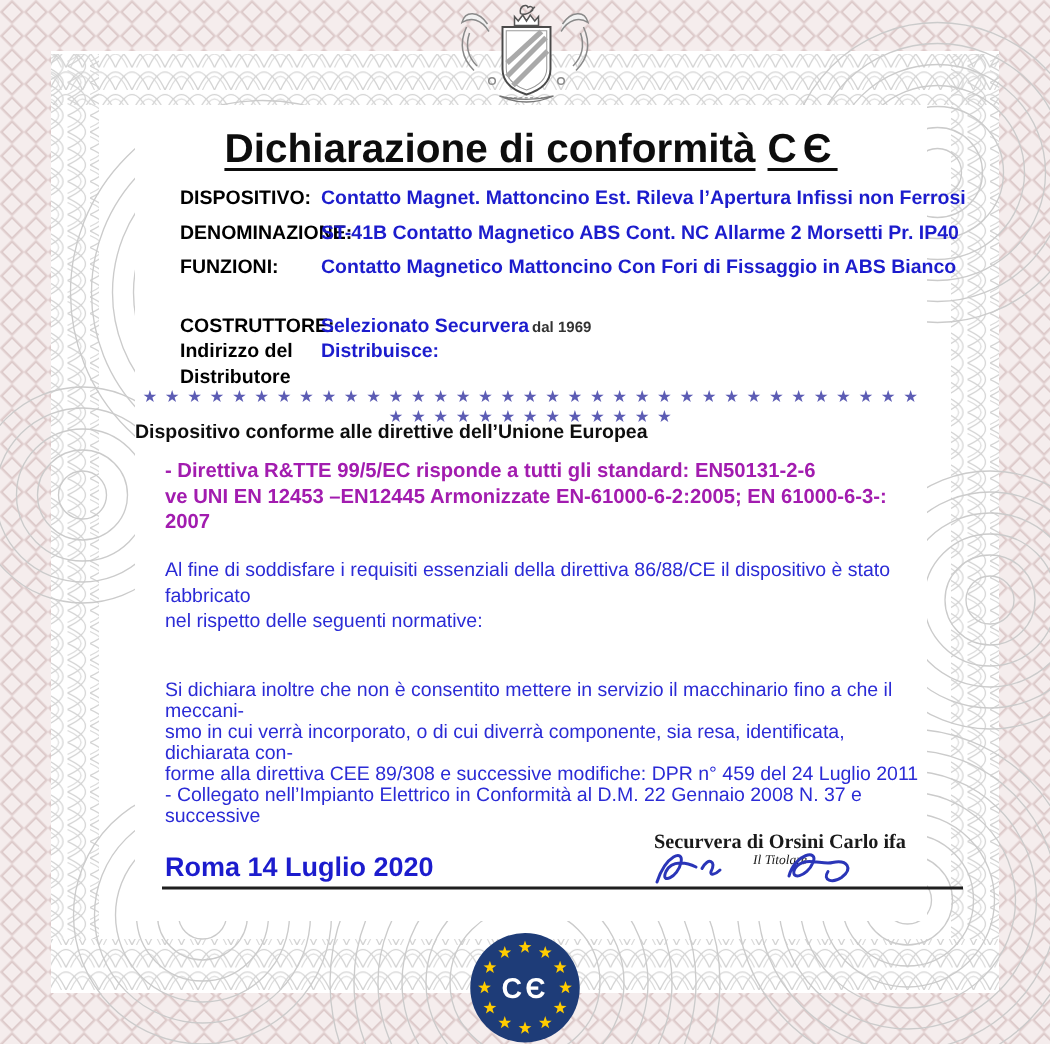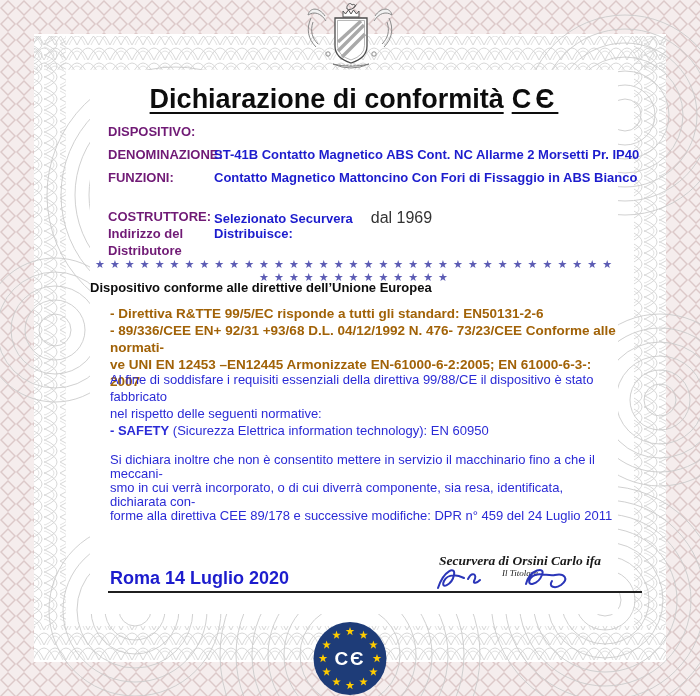--- a/index.html
+++ b/index.html
@@ -5,34 +5,34 @@
   html,body{margin:0;padding:0;background:#ffffff;}
   .page{position:relative;width:700px;height:696px;background:#ffffff;overflow:hidden;
         font-family:"Liberation Sans",sans-serif;color:#111;}
   .abs{position:absolute;}
   #bg{position:absolute;left:0;top:0;z-index:0;}
   .content-box{position:absolute;left:90px;top:70px;width:528px;height:544px;background:#ffffff;z-index:1;}
   .z2{z-index:2;}
   .title{left:90px;top:84px;width:528px;text-align:center;font-size:27px;font-weight:bold;color:#0d0d0d;}
   .title .tline{text-decoration:underline;text-underline-offset:4px;}
   .title .ce{letter-spacing:4px;margin-left:8px;font-weight:bold;}
-  .row-label{left:108px;font-size:13px;font-weight:bold;color:#701a75;white-space:nowrap;}
+  .row-label{left:120px;font-size:13px;font-weight:bold;color:#000000;white-space:nowrap;}
   .row-value{left:214px;font-size:13px;font-weight:bold;color:#1c1ccd;white-space:nowrap;}
   .cont-line{left:110px;font-size:13px;font-weight:bold;color:#1c1ccd;white-space:nowrap;}
-  .since{font-size:16px;font-weight:normal;color:#333;margin-left:18px;}
+  .since{font-size:10px;font-weight:bold;color:#333;margin-left:2px;}
   .stars{left:90px;top:258px;width:528px;text-align:center;font-size:11px;letter-spacing:1px;color:#5c5cb4;}
   .eu-heading{left:90px;top:280px;width:528px;text-align:left;font-size:13px;font-weight:bold;color:#0d0d0d;}
-  .directives{left:110px;top:305px;width:506px;font-size:13.5px;font-weight:bold;color:#a16207;line-height:17px;}
+  .directives{left:110px;top:305px;width:506px;font-size:13.5px;font-weight:bold;color:#a21caf;line-height:17px;}
   .para{left:110px;width:508px;font-size:13px;color:#2b2bd6;line-height:17px;}
   .para .b{font-weight:bold;}
   .p1{top:371px;}
   .p2{top:453px;line-height:14px;}
   .date{left:110px;top:568px;font-size:18px;font-weight:bold;color:#1c1ccd;text-align:center;}
   .sig-block{left:402px;top:553px;width:236px;text-align:center;font-family:"Liberation Serif",serif;}
-  .sig-name{font-size:13.5px;font-weight:bold;font-style:italic;color:#1a1a1a;}
+  .sig-name{font-size:13.5px;font-weight:bold;color:#1a1a1a;}
   .sig-role{font-size:9px;font-style:italic;color:#1a1a1a;margin-top:-1px;}
   .rule{left:108px;top:591px;width:534px;height:0;border-top:2px solid #1f1f1f;}
   .crest{left:295px;top:2px;z-index:1;}
   .badge{left:311px;top:621px;z-index:2;}
 </style>
 </head>
 <body>
 
 <div class="page">
 
@@ -154,20 +154,21 @@
     <path d="M52 7 C51 2 56 0 57 3 C60 1 61.5 4.5 58.5 6 C56.5 7.5 53.5 8 52 7 M58.5 6 L61.5 2.5" fill="none" stroke="#555" stroke-width="1"></path>
     <path d="M38 62 Q56 70 74 62 Q56 66.5 38 62 Z" fill="#fafafa" stroke="#777" stroke-width="0.9"></path>
     <line x1="44" y1="63.2" x2="68" y2="63.2" stroke="#8a8a8a" stroke-width="0.9" stroke-dasharray="2 1.6"></line>
   </svg>
 
   <div class="abs title z2">
     <span class="tline"><span>Dichiarazione di conformità</span><span class="ce">CЄ</span></span>
   </div>
 
   <div class="abs row-label z2" style="top:124px">DISPOSITIVO:</div>
+  <div class="abs row-value z2" style="top:124px">Contatto Magnet. Mattoncino Est. Rileva l’Apertura Infissi non Ferrosi</div>
 
   <div class="abs row-label z2" style="top:147px">DENOMINAZIONE:</div>
   <div class="abs row-value z2" style="top:147px">ST-41B Contatto Magnetico ABS Cont. NC Allarme 2 Morsetti Pr. IP40</div>
 
   <div class="abs row-label z2" style="top:170px">FUNZIONI:</div>
   <div class="abs row-value z2" style="top:170px">Contatto Magnetico Mattoncino Con Fori di Fissaggio in ABS Bianco</div>
 
   <div class="abs row-label z2" style="top:209px">COSTRUTTORE:</div>
   <div class="abs row-value z2" style="top:209px">
     <span>Selezionato Securvera</span><span class="since">dal 1969</span>
@@ -177,34 +178,33 @@
   <div class="abs row-value z2" style="top:226px">Distribuisce:</div>
 
   <div class="abs row-label z2" style="top:243px">Distributore</div>
 
   <div class="abs stars z2">★ ★ ★ ★ ★ ★ ★ ★ ★ ★ ★ ★ ★ ★ ★ ★ ★ ★ ★ ★ ★ ★ ★ ★ ★ ★ ★ ★ ★ ★ ★ ★ ★ ★ ★ ★ ★ ★ ★ ★ ★ ★ ★ ★ ★ ★ ★ ★</div>
 
   <div class="abs eu-heading z2">Dispositivo conforme alle direttive dell’Unione Europea</div>
 
   <div class="abs directives z2">
     <div>- Direttiva R&amp;TTE 99/5/EC risponde a tutti gli standard: EN50131-2-6</div>
-    <div>- 89/336/CEE EN+ 92/31 +93/68 D.L. 04/12/1992 N. 476- 73/23/CEE Conforme alle normati-</div>
     <div>ve UNI EN 12453 –EN12445 Armonizzate EN-61000-6-2:2005; EN 61000-6-3-: 2007</div>
   </div>
 
   <div class="abs para p1 z2">
-    <div>Al fine di soddisfare i requisiti essenziali della direttiva 99/88/CE il dispositivo è stato fabbricato</div>
+    <div>Al fine di soddisfare i requisiti essenziali della direttiva 86/88/CE il dispositivo è stato fabbricato</div>
     <div>nel rispetto delle seguenti normative:</div>
-    <div><span class="b">- SAFETY</span><span> (Sicurezza Elettrica information technology): EN 60950</span></div>
   </div>
 
   <div class="abs para p2 z2">
     <div>Si dichiara inoltre che non è consentito mettere in servizio il macchinario fino a che il meccani-</div>
     <div>smo in cui verrà incorporato, o di cui diverrà componente, sia resa, identificata, dichiarata con-</div>
-    <div>forme alla direttiva CEE 89/178 e successive modifiche: DPR n° 459 del 24 Luglio 2011</div>
+    <div>forme alla direttiva CEE 89/308 e successive modifiche: DPR n° 459 del 24 Luglio 2011</div>
+    <div>- Collegato nell’Impianto Elettrico in Conformità al D.M. 22 Gennaio 2008 N. 37 e successive</div>
   </div>
 
   <div class="abs date z2">Roma 14 Luglio 2020</div>
 
   <div class="abs sig-block z2">
     <div class="sig-name">Securvera di Orsini Carlo ifa</div>
     <div class="sig-role">Il Titolare</div>
   </div>
   <svg class="abs z2" style="left:428px;top:564px" width="180" height="28" viewBox="0 0 180 28">
     <g fill="none" stroke="#2a35b8" stroke-width="2" stroke-linecap="round">

